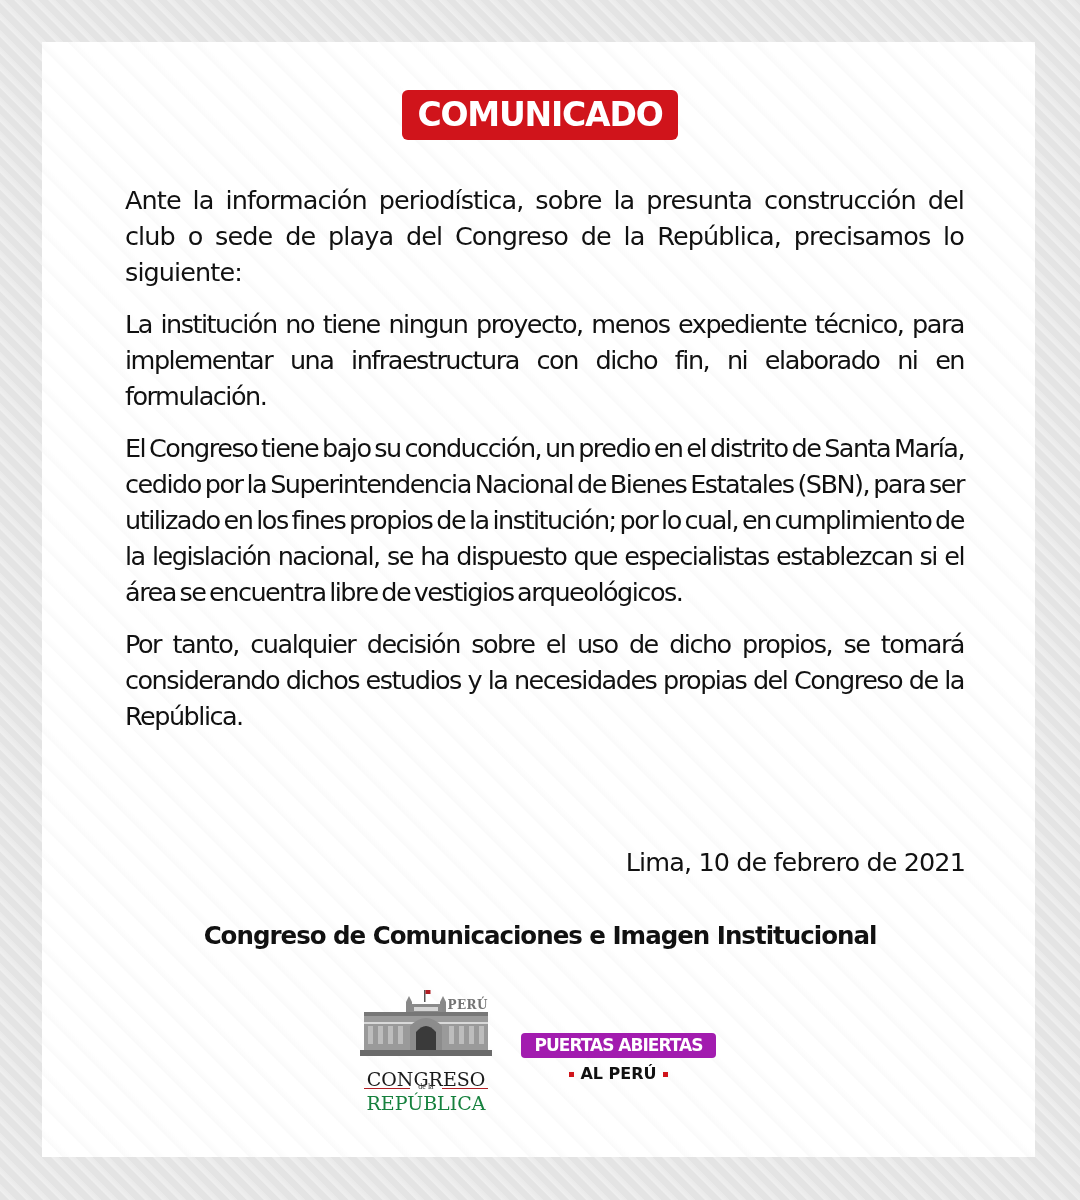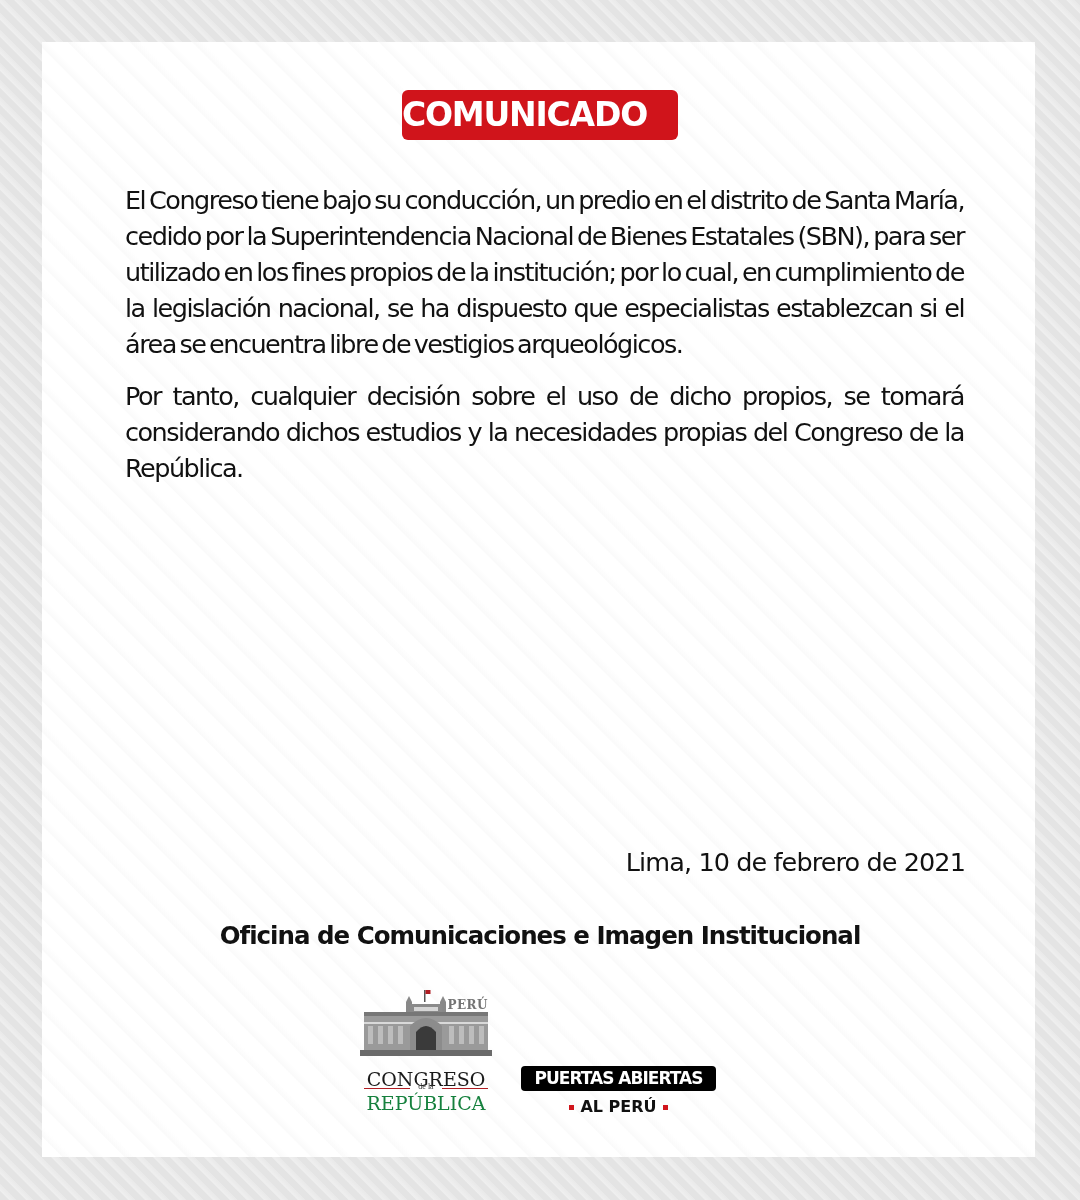--- a/index.html
+++ b/index.html
@@ -23,21 +23,21 @@
     left: 402px; top: 90px;
     width: 276px; height: 50px;
     background: #d0141b;
     border-radius: 6px;
     color: #fff;
     font-family: "DejaVu Sans", sans-serif;
     font-weight: bold;
     font-size: 33px;
     letter-spacing: -1.2px;
     line-height: 50px;
-    text-align: left;
+    text-align: center;
   }
   .body-text {
     position: absolute;
     left: 125px; top: 182px;
     width: 839px;
     font-family: "DejaVu Sans", sans-serif;
     font-size: 25.5px;
     line-height: 36px;
     letter-spacing: -0.9px;
     word-spacing: -2px;
@@ -97,28 +97,27 @@
     text-align: center;
     font-family: "DejaVu Serif", serif;
     font-size: 19px; color: #15803d;
   }
   .puertas {
     position: absolute;
     left: 521px; top: 1033px;
     width: 195px;
   }
   .puertas .top {
-    background: #000000; color: #fff;
+    background: #a21caf; color: #fff;
     border-radius: 4px;
     height: 25px; line-height: 25px;
     font-family: "DejaVu Sans", sans-serif;
     font-weight: bold; font-size: 17px;
     letter-spacing: -1px;
     text-align: center;
-    margin-top: 33px;
   }
   .puertas .bottom {
     text-align: center;
     margin-top: 6px;
     font-family: "DejaVu Sans", sans-serif;
     font-weight: bold; font-size: 16px;
     letter-spacing: 0px;
     color: #111;
     line-height: 20px;
   }
@@ -128,27 +127,29 @@
   }
 </style>
 </head>
 <body>
 
 <div class="card"></div>
 
 <div class="badge">COMUNICADO</div>
 
 <div class="body-text">
+  <p>Ante la información periodística, sobre la presunta construcción del club o sede de playa del Congreso de la República, precisamos lo siguiente:</p>
+  <p class="tight">La institución no tiene ningun proyecto, menos expediente técnico, para implementar una infraestructura con dicho fin, ni elaborado ni en formulación.</p>
   <p class="tight">El Congreso tiene bajo su conducción, un predio en el distrito de Santa María, cedido por la Superintendencia Nacional de Bienes Estatales (SBN), para ser utilizado en los fines propios de la institución; por lo cual, en cumplimiento de la legislación nacional, se ha dispuesto que especialistas establezcan si el área se encuentra libre de vestigios arqueológicos.</p>
   <p class="tight">Por tanto, cualquier decisión sobre el uso de dicho propios, se tomará considerando dichos estudios y la necesidades propias del Congreso de la República.</p>
 </div>
 
 <div class="date">Lima, 10 de febrero de 2021</div>
 
-<div class="signature">Oficina de Comunicaciones e Imagen Institucional</div>
+<div class="signature">Congreso de Comunicaciones e Imagen Institucional</div>
 
 <div class="logo-congreso">
   <svg width="132" height="70" viewBox="0 0 132 70" style="position:absolute;left:0;top:0;">
 
     <rect x="64" y="2" width="1.5" height="12" fill="#555"></rect>
     <rect x="65.5" y="2" width="5" height="4" fill="#b01c22"></rect>
 
     <rect x="46" y="14" width="6" height="10" fill="#888"></rect>
     <rect x="80" y="14" width="6" height="10" fill="#888"></rect>
     <polygon points="49,8 46,14 52,14" fill="#888"></polygon>

